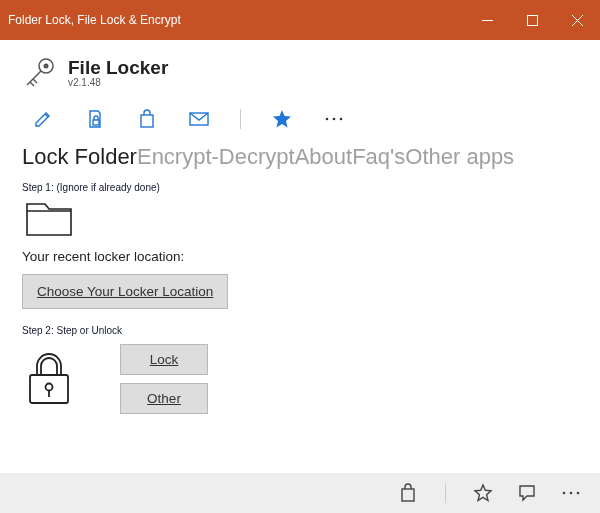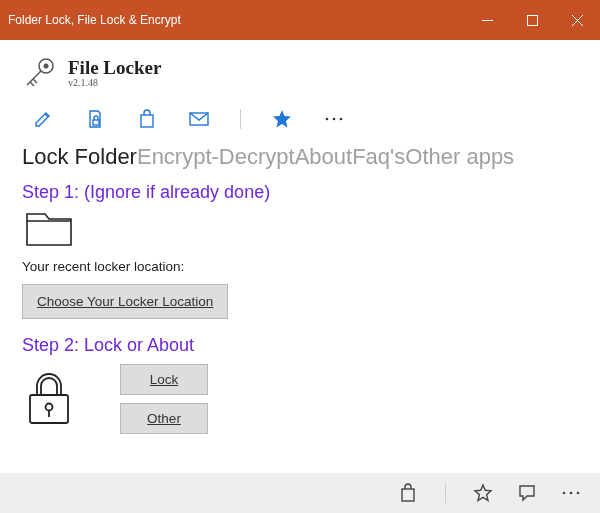--- a/index.html
+++ b/index.html
@@ -35,21 +35,20 @@
   .content {
     flex: 1;
     padding: 14px 22px 8px 22px;
     overflow: hidden;
   }
   .app-header {
     display: flex;
     align-items: center;
     gap: 10px;
     margin-bottom: 12px;
-    font-family: Liberation Serif, serif;
   }
   .app-header .logo { width: 36px; height: 36px; }
   .app-header .title-block { display: flex; flex-direction: column; }
   .app-header .app-title { font-weight: 700; font-size: 19px; color: #222; }
   .app-header .app-version { font-size: 10px; color: #555; margin-top: -2px; }
   .toolbar {
     display: flex;
     align-items: center;
     gap: 30px;
     padding: 6px 0 14px 10px;
@@ -64,21 +63,21 @@
   }
   .tabs {
     display: flex;
     font-size: 22px;
     color: #a0a0a0;
     font-weight: 300;
     margin-bottom: 12px;
   }
   .tabs .tab { cursor: pointer; white-space: nowrap; }
   .tabs .tab.active { color: #222; font-weight: 400; }
-  .step-label { font-size: 18px; color: #6d28d9; margin: 4px 0; }
+  .step-label { font-size: 10px; color: #0f172a; margin: 4px 0; }
   .folder-icon { margin: 6px 0 4px 2px; }
   .recent-label { font-size: 13.5px; color: #222; margin: 8px 0 10px 0; }
   .btn-grey {
     background: #ddd;
     border: 1px solid #b9b9b9;
     padding: 7px 14px;
     font-size: 13.5px;
     color: #333;
     cursor: pointer;
     font-family: inherit;
@@ -209,21 +208,21 @@
   <div class="folder-icon">
     <svg width="52" height="42" viewBox="0 0 52 42" fill="none" stroke="#222" stroke-width="1.6">
       <path d="M3 10 V36 H47 V10 H25 L21 5 H3 Z"></path>
       <line x1="3" y1="12" x2="47" y2="12"></line>
     </svg>
   </div>
   <div class="recent-label">Your recent locker location:</div>
   <button class="btn-grey btn-choose">Choose Your Locker Location</button>
 
   
-  <div class="step-label" style="margin-top:16px">Step 2: Lock or About</div>
+  <div class="step-label" style="margin-top:16px">Step 2: Step or Unlock</div>
   <div class="lock-row">
     <div>
       <svg width="54" height="56" viewBox="0 0 54 56" fill="none" stroke="#222" stroke-width="1.8">
         <rect x="8" y="24" width="38" height="28" rx="2"></rect>
         <path d="M15 24 V15 a12 12 0 0 1 24 0 V24"></path>
         <path d="M19 24 V15 a8 8 0 0 1 16 0 V24"></path>
         <circle cx="27" cy="36" r="3.5"></circle>
         <line x1="27" y1="39" x2="27" y2="46"></line>
       </svg>
     </div>

